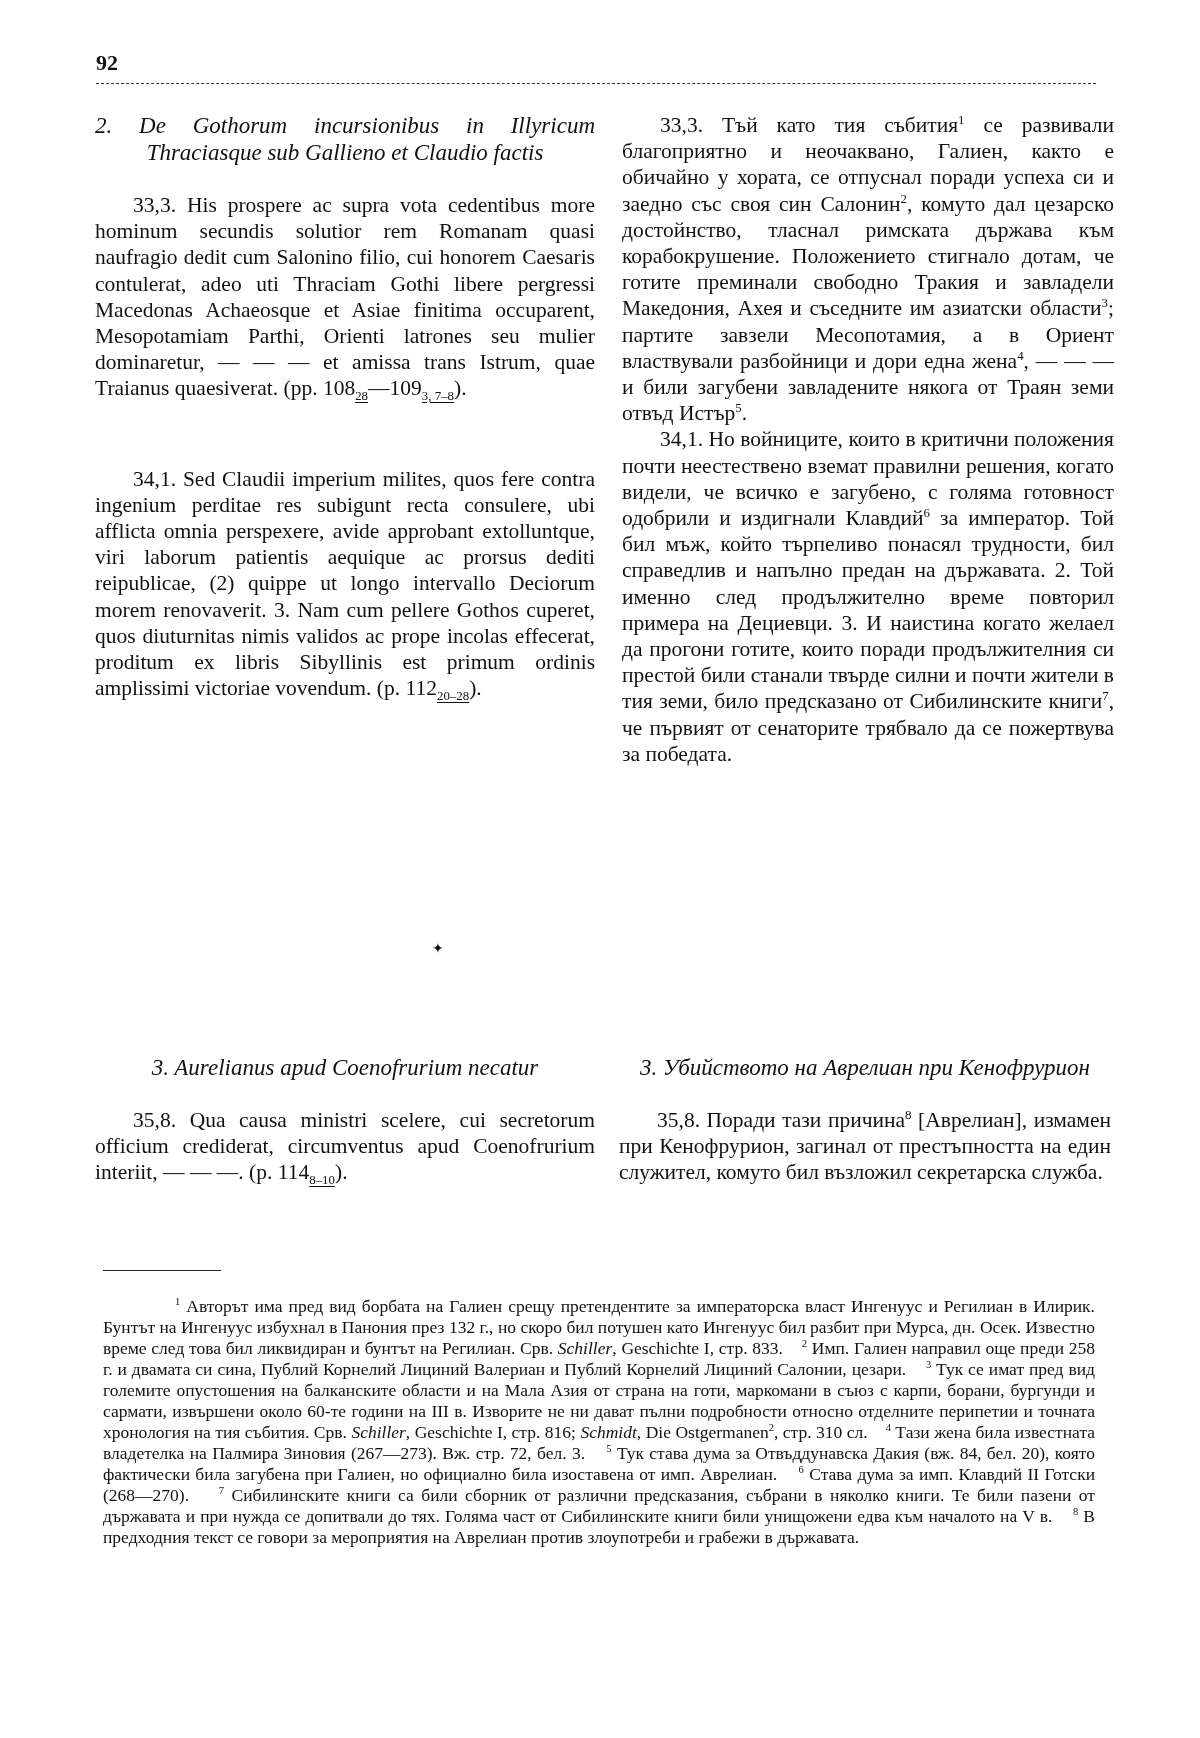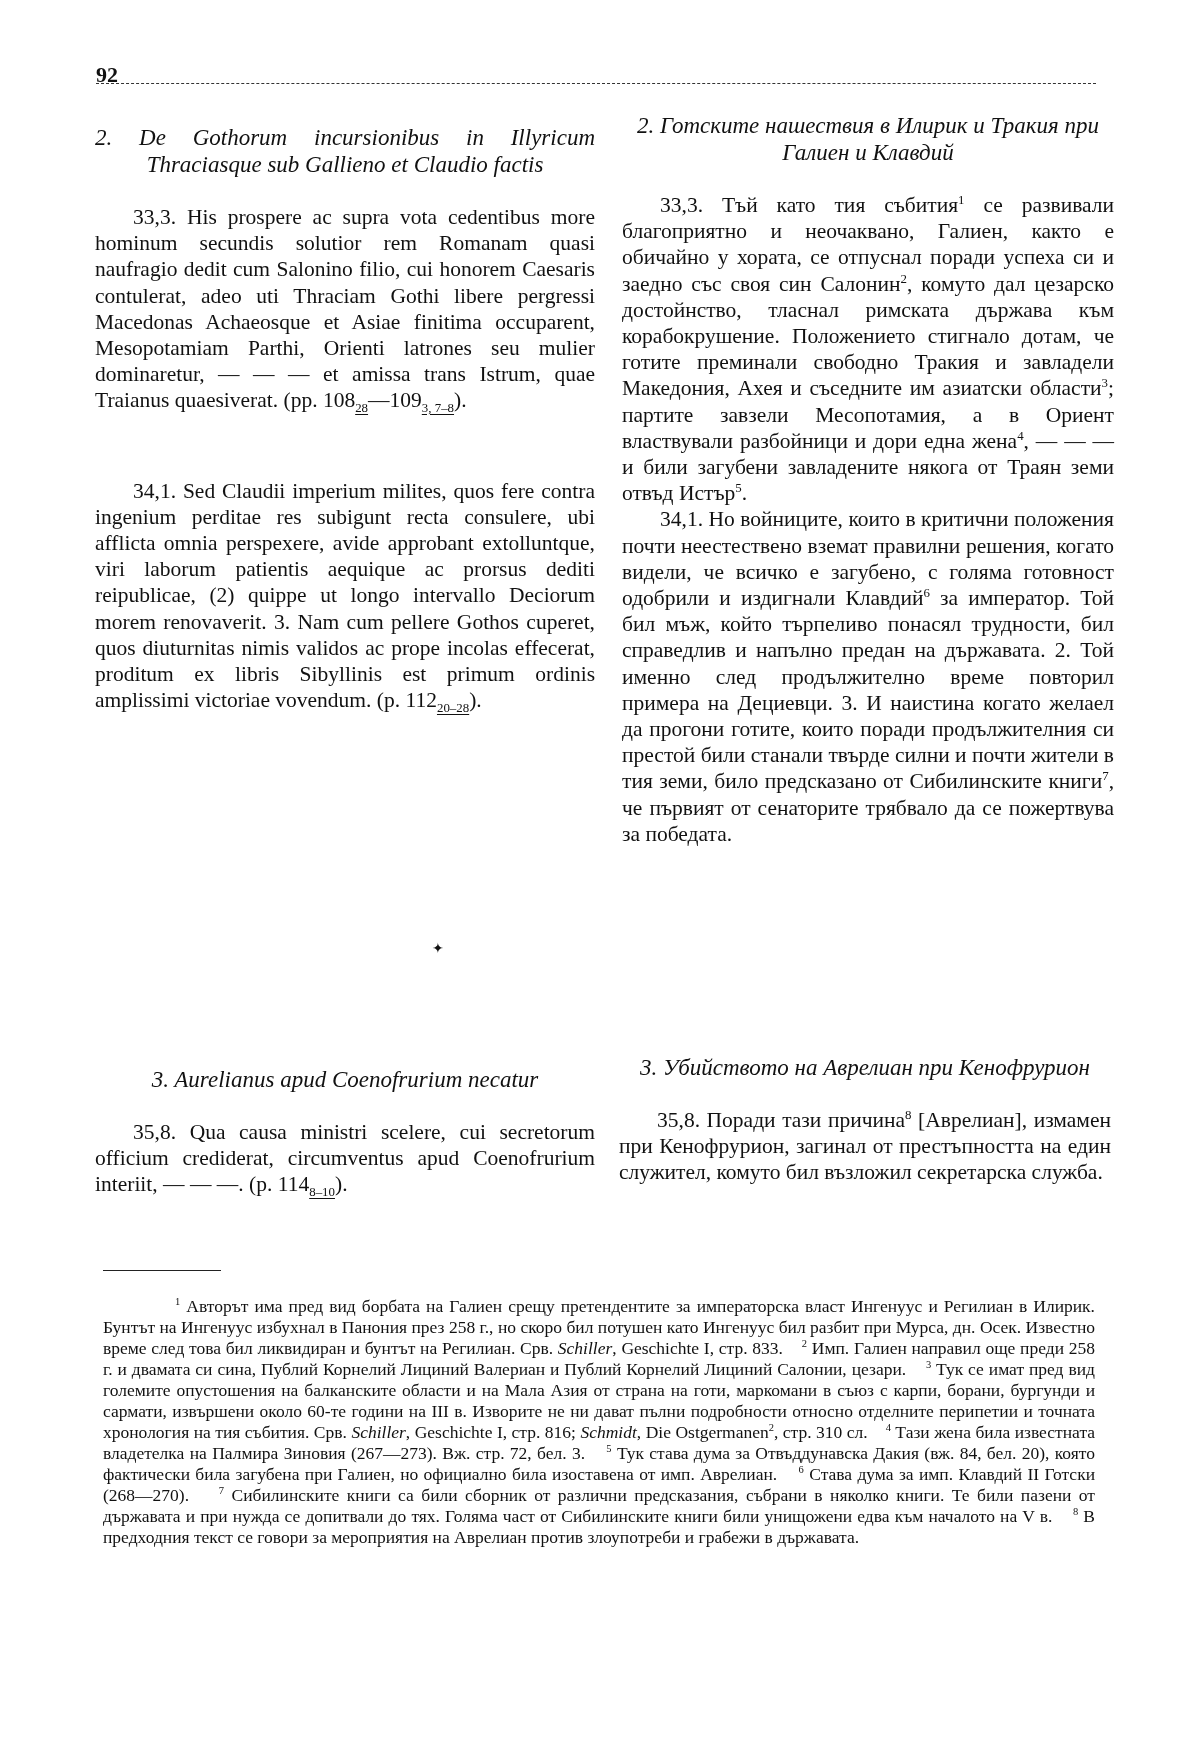--- a/index.html
+++ b/index.html
@@ -4,21 +4,21 @@
 <style>
   html, body { margin: 0; padding: 0; background: #ffffff; }
   body {
     width: 1200px; height: 1738px; position: relative; overflow: hidden;
     color: #111; font-family: "Liberation Serif", "DejaVu Serif", serif;
   }
   .header {
     position: absolute; left: 96px; top: 50px; width: 1000px; height: 30px;
   }
   .page-num {
-    position: absolute; left: 0; top: 12px; font-size: 22px; font-weight: bold;
+    position: absolute; left: 0; top: 0; font-size: 22px; font-weight: bold;
     font-family: "Liberation Serif", serif;
   }
   .running-title {
     position: absolute; left: 0; right: 0; top: 2px; text-align: center;
     font-size: 19px; font-weight: bold; font-family: "Liberation Sans Narrow", "Liberation Sans", sans-serif;
     letter-spacing: -0.3px;
   }
   .header-rule {
     position: absolute; left: 96px; top: 83px; width: 1000px; height: 0;
     border-top: 1.5px dashed #333;
@@ -26,21 +26,21 @@
   .col {
     position: absolute; top: 112px;
     font-size: 21.5px; line-height: 26.2px; text-align: justify;
   }
   .col.left { left: 95px; width: 500px; }
   .col.right { left: 622px; width: 492px; }
   .heading {
     font-style: italic; text-align: center; font-size: 23px; line-height: 27px;
     margin: 0 0 26px 0;
   }
-  .col.left .heading { text-align: justify; text-align-last: center; margin-top: 12px; }
+  .col.left .heading { text-align: justify; text-align-last: center; }
   .para { text-indent: 38px; margin: 0; }
   .para b { font-weight: normal; }
   .gap-1 { height: 64px; }
   .section3 { position: absolute; top: 1054px; }
   .section3.left { left: 95px; width: 500px; }
   .section3.right { left: 619px; width: 492px; }
   .star { position: absolute; left: 432px; top: 940px; font-size: 14px; }
   .fn-rule {
     position: absolute; left: 103px; top: 1270px; width: 118px; border-top: 1.5px solid #222;
   }
@@ -69,21 +69,20 @@
     <span>His prospere ac supra vota cedentibus more hominum secundis solutior rem Romanam quasi naufragio dedit cum Salonino filio, cui honorem Caesaris contulerat, adeo uti Thraciam Gothi libere pergressi Macedonas Achaeosque et Asiae finitima occuparent, Mesopotamiam Parthi, Orienti latrones seu mulier dominaretur, — — — et amissa trans Istrum, quae Traianus quaesiverat. (pp. 108</span><sub>28</sub><span>—109</span><sub>3, 7–8</sub><span>).</span>
   </p>
   <div class="gap-1"></div>
   <p class="para">
     <b>34,1.</b>
     <span>Sed Claudii imperium milites, quos fere contra ingenium perditae res subigunt recta consulere, ubi afflicta omnia perspexere, avide approbant extolluntque, viri laborum patientis aequique ac prorsus dediti reipublicae, (2) quippe ut longo intervallo Deciorum morem renovaverit. 3. Nam cum pellere Gothos cuperet, quos diuturnitas nimis validos ac prope incolas effecerat, proditum ex libris Sibyllinis est primum ordinis amplissimi victoriae vovendum. (p. 112</span><sub>20–28</sub><span>).</span>
   </p>
 </div>
 
 <div class="col right">
-  <div class="heading">2. Готските нашествия в Илирик и Тракия при Галиен и Клавдий</div>
   <p class="para">
     <b>33,3.</b>
     <span>Тъй като тия събития</span><sup>1</sup><span> се развивали благоприятно и неочаквано, Галиен, както е обичайно у хората, се отпуснал поради успеха си и заедно със своя син Салонин</span><sup>2</sup><span>, комуто дал цезарско достойнство, тласнал римската държава към корабокрушение. Положението стигнало дотам, че готите преминали свободно Тракия и завладели Македония, Ахея и съседните им азиатски области</span><sup>3</sup><span>; партите завзели Месопотамия, а в Ориент властвували разбойници и дори една жена</span><sup>4</sup><span>, — — — и били загубени завладените някога от Траян земи отвъд Истър</span><sup>5</sup><span>.</span>
   </p>
   <p class="para">
     <b>34,1.</b>
     <span>Но войниците, които в критични положения почти неестествено вземат правилни решения, когато видели, че всичко е загубено, с голяма готовност одобрили и издигнали Клавдий</span><sup>6</sup><span> за император. Той бил мъж, който търпеливо понасял трудности, бил справедлив и напълно предан на държавата. 2. Той именно след продължително време повторил примера на Дециевци. 3. И наистина когато желаел да прогони готите, които поради продължителния си престой били станали твърде силни и почти жители в тия земи, било предсказано от Сибилинските книги</span><sup>7</sup><span>, че първият от сенаторите трябвало да се пожертвува за победата.</span>
   </p>
 </div>
 
@@ -102,21 +101,21 @@
   <p class="para">
     <b>35,8.</b>
     <span>Поради тази причина</span><sup>8</sup><span> [Аврелиан], измамен при Кенофрурион, загинал от престъпността на един служител, комуто бил възложил секретарска служба.</span>
   </p>
 </div>
 
 <div class="fn-rule"></div>
 
 <div class="footnotes">
   <p class="fn-first" style="margin:0">
-    <sup>1</sup><span> Авторът има пред вид борбата на Галиен срещу претендентите за императорска власт Ингенуус и Регилиан в Илирик. Бунтът на Ингенуус избухнал в Панония през 258 г., но скоро бил потушен като Ингенуус бил разбит при Мурса, дн. Осек. Известно време след това бил ликвидиран и бунтът на Регилиан. Срв. </span><i>Schiller</i><span>, Geschichte I, стр. 833.</span>
+    <sup>1</sup><span> Авторът има пред вид борбата на Галиен срещу претендентите за императорска власт Ингенуус и Регилиан в Илирик. Бунтът на Ингенуус избухнал в Панония през 132 г., но скоро бил потушен като Ингенуус бил разбит при Мурса, дн. Осек. Известно време след това бил ликвидиран и бунтът на Регилиан. Срв. </span><i>Schiller</i><span>, Geschichte I, стр. 833.</span>
     &nbsp;&nbsp;&nbsp;<sup>2</sup><span> Имп. Галиен направил още преди 258 г. и двамата си сина, Публий Корнелий Лициний Валериан и Публий Корнелий Лициний Салонии, цезари.</span>
     &nbsp;&nbsp;&nbsp;<sup>3</sup><span> Тук се имат пред вид големите опустошения на балканските области и на Мала Азия от страна на готи, маркомани в съюз с карпи, борани, бургунди и сармати, извършени около 60-те години на III в. Изворите не ни дават пълни подробности относно отделните перипетии и точната хронология на тия събития. Срв. </span><i>Schiller</i><span>, Geschichte I, стр. 816; </span><i>Schmidt</i><span>, Die Ostgermanen</span><sup>2</sup><span>, стр. 310 сл.</span>
     &nbsp;&nbsp;&nbsp;<sup>4</sup><span> Тази жена била известната владетелка на Палмира Зиновия (267—273). Вж. стр. 72, бел. 3.</span>
     &nbsp;&nbsp;&nbsp;<sup>5</sup><span> Тук става дума за Отвъддунавска Дакия (вж. 84, бел. 20), която фактически била загубена при Галиен, но официално била изоставена от имп. Аврелиан.</span>
     &nbsp;&nbsp;&nbsp;<sup>6</sup><span> Става дума за имп. Клавдий II Готски (268—270).</span>
     &nbsp;&nbsp;&nbsp;<sup>7</sup><span> Сибилинските книги са били сборник от различни предсказания, събрани в няколко книги. Те били пазени от държавата и при нужда се допитвали до тях. Голяма част от Сибилинските книги били унищожени едва към началото на V в.</span>
     &nbsp;&nbsp;&nbsp;<sup>8</sup><span> В предходния текст се говори за мероприятия на Аврелиан против злоупотреби и грабежи в държавата.</span>
   </p>
 </div>
 

